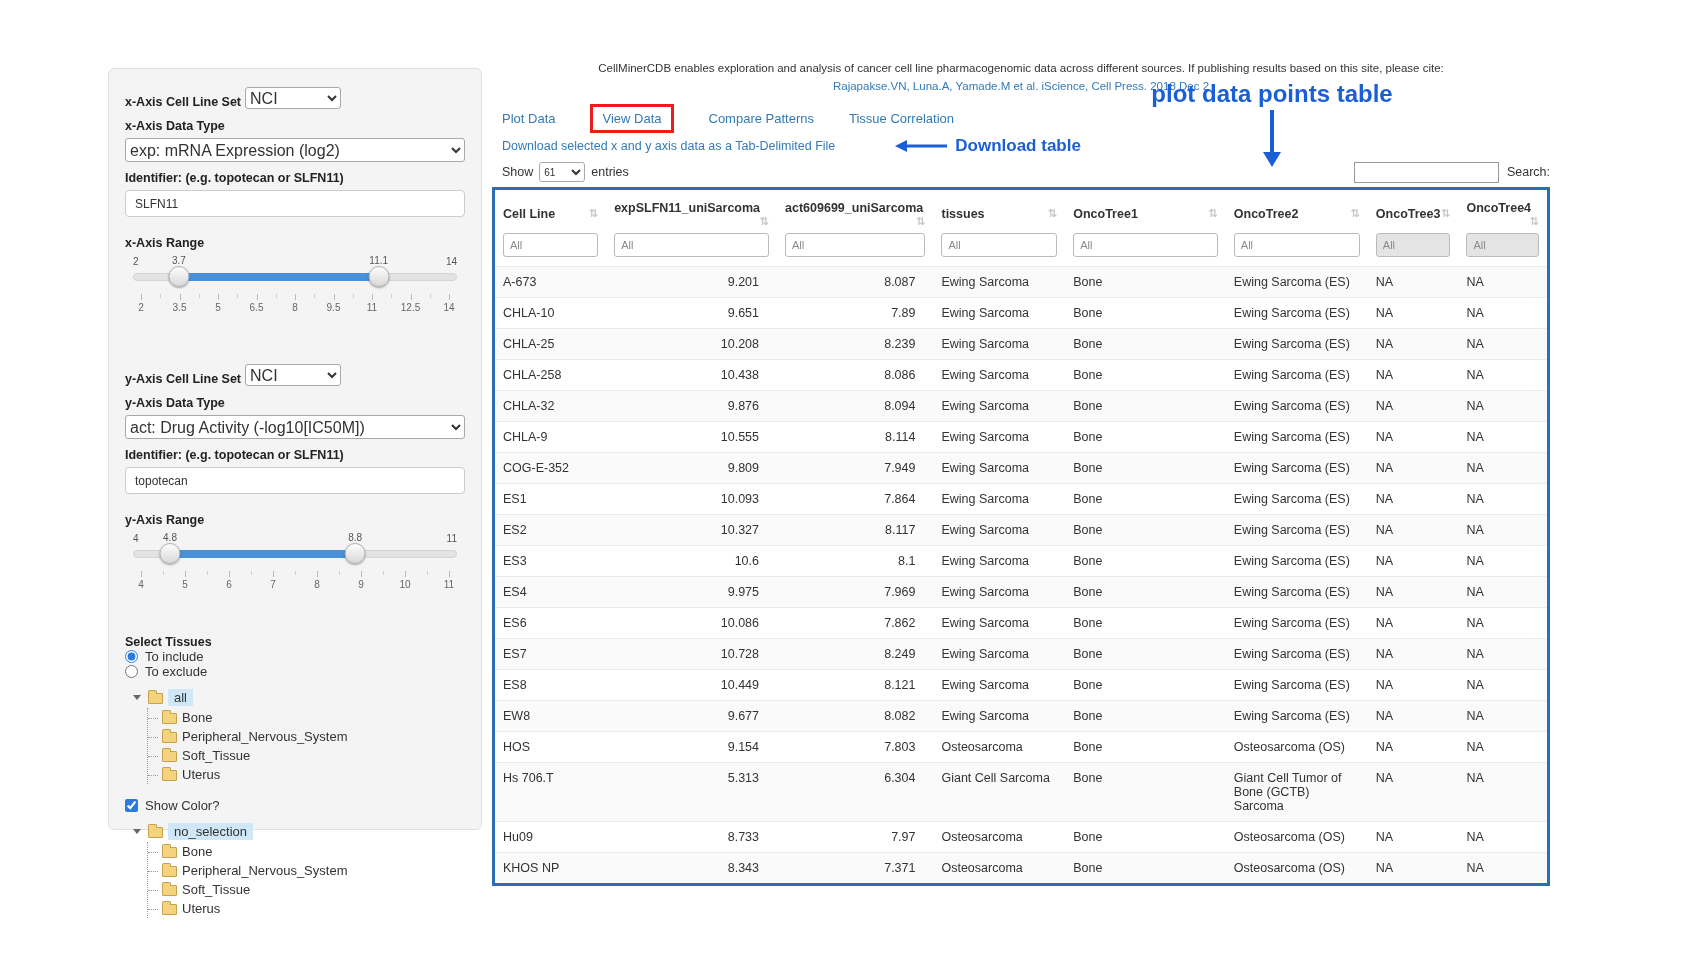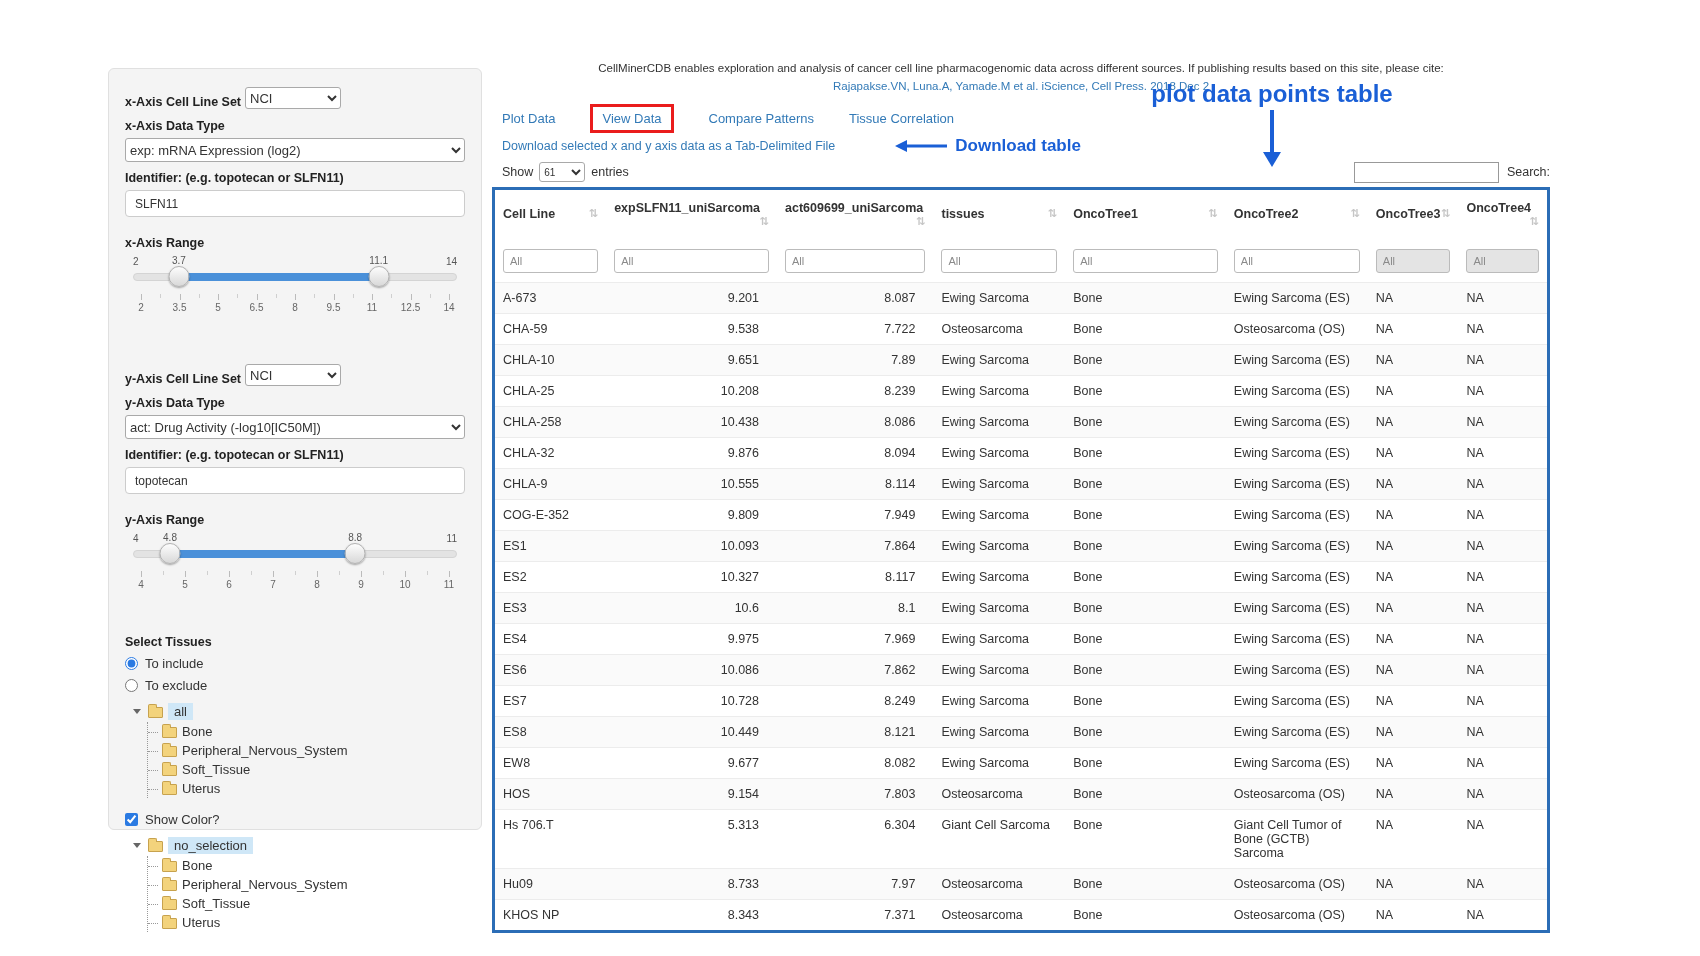--- a/index.html
+++ b/index.html
@@ -15,21 +15,21 @@
   .top-nav { position:absolute; left:100px; top:16px; display:flex; align-items:center; gap:30px;
              font-size:15px; color:#4a4a4a; }
   .nav-item { cursor:pointer; white-space:nowrap; }
   .nav-item.active { border:2px solid var(--active-tab-border); background:#ececec; padding:7px 11px; color:#333; }
 
   
   .sidebar { position:absolute; left:108px; top:68px; width:374px; height:762px;
              background:#f4f4f4; border:1px solid #e0e0e0; border-radius:6px; padding:18px 16px; font-size:13px; }
   .f-label { font-weight:bold; font-size:12.5px; color:#222; display:block; }
   .inline-row { display:flex; align-items:flex-end; gap:4px; margin-bottom:10px; }
-  select { font-size:13px; color:#333; background:#fff; border:1px solid #a9a9a9; border-radius:3px; height:22px; }
+  select { font-size:16px; color:#333; background:#fff; border:1px solid #a9a9a9; border-radius:3px; height:22px; }
   .small-select { width:96px; }
   .wide-select { width:100%; margin:5px 0 9px; height:24px; }
   .text-input { width:100%; height:27px; border:1px solid #ccc; border-radius:4px; background:#fff;
                 padding:0 9px; font-size:12px; color:#333; margin:5px 0 13px; }
   .range-label { margin-top:6px; }
 
   
   .slider-wrap { margin:6px 8px 0; }
   .slider { position:relative; height:36px; }
   .edge-label { position:absolute; top:0; font-size:10px; color:#555; }
@@ -44,21 +44,21 @@
   .handle-label { position:absolute; top:-12px; left:50%; transform:translateX(-50%);
                   font-size:10px; color:#555; white-space:nowrap; }
   .tick-row { position:relative; height:24px; margin:2px 8px 0; }
   .tickmark { position:absolute; top:0; width:1px; background:#bbb; }
   .tickmark.major { height:6px; }
   .tickmark.minor { height:4px; background:#cfcfcf; }
   .ticklabel { position:absolute; top:8px; transform:translateX(-50%); font-size:10px; color:#666; }
   .gap-lg { height:46px; }
 
   
-  .radio-row,.check-row { display:flex; align-items:center; gap:7px; margin:7px 0; font-size:13px; cursor:pointer; }
+  .radio-row,.check-row { display:flex; align-items:center; gap:7px; margin:0 0; font-size:13px; cursor:pointer; }
   input[type=radio],input[type=checkbox] { accent-color:#2a7ae2; width:13px; height:13px; }
   .tree { margin:8px 0 14px 8px; }
   .tree-root { display:flex; align-items:center; gap:5px; padding:2px 0; cursor:pointer; }
   .tree-caret { width:0; height:0; border-left:4px solid transparent; border-right:4px solid transparent;
                 border-top:5px solid #666; margin-right:2px; }
   .tree-root-label { background:#cfe7f7; padding:1px 6px; }
   .folder { position:relative; width:15px; height:11px; background:#f3d37c; border:1px solid #c7a24e;
             border-radius:1px; flex:0 0 auto; margin-top:2px; }
   .folder::before { content:''; position:absolute; top:-4px; left:-1px; width:7px; height:3px;
                     background:#f3d37c; border:1px solid #c7a24e; border-bottom:none; border-radius:2px 2px 0 0; }
@@ -78,21 +78,21 @@
   .annotation-download { display:flex; align-items:center; gap:8px; margin-left:60px;
                          color:var(--annotation-blue); font-weight:bold; font-size:17px; }
   .controls-row { display:flex; justify-content:space-between; align-items:center; margin:6px 0 4px 10px; font-size:12.5px; }
   .show-entries { display:flex; align-items:center; gap:6px; }
   .show-entries select { height:20px; font-size:10px; width:46px; }
   .search-box { display:flex; align-items:center; gap:8px;padding-left:24px; }
   .search-box input { width:145px; height:21px; border:1px solid #999; background:#fff; padding:0 6px; font-size:12px; }
 
   .table-wrap { border:3px solid var(--table-border-blue); margin-top:2px; background:#fff; }
   table { width:100%; border-collapse:collapse; font-size:12.5px; color:#333; table-layout:fixed; }
-  thead th { text-align:left; font-weight:bold; padding:11px 8px 20px; vertical-align:middle; }
+  thead th { text-align:left; font-weight:bold; padding:11px 8px 4px; vertical-align:middle; }
   .sort-icon { float:right; color:#c6c6c6; font-size:11px; cursor:pointer; }
   .filter-cell { padding:1px 8px 9px; }
   .col-filter { width:100%; height:24px; border:1px solid #bbb; border-radius:3px; padding:0 6px;
                 font-size:11px; background:#fff; }
   .col-filter.disabled { background:#e4e4e4; }
   .col-filter::placeholder { color:#8a8a8a; }
   tbody td { padding:8px; border-top:1px solid #ececec; vertical-align:top; overflow:hidden; }
   tbody tr:nth-child(odd) { background:#fafafa; }
   td.num { text-align:right; padding-right:18px; }
 
@@ -383,30 +383,20 @@
               <td>A-673</td>
               <td class="num">9.201</td>
               <td class="num">8.087</td>
               <td>Ewing Sarcoma</td>
               <td>Bone</td>
               <td>Ewing Sarcoma (ES)</td>
               <td>NA</td>
               <td>NA</td>
             </tr>
             <tr>
-              <td>CHA-59</td>
-              <td class="num">9.538</td>
-              <td class="num">7.722</td>
-              <td>Osteosarcoma</td>
-              <td>Bone</td>
-              <td>Osteosarcoma (OS)</td>
-              <td>NA</td>
-              <td>NA</td>
-            </tr>
-            <tr>
               <td>CHLA-10</td>
               <td class="num">9.651</td>
               <td class="num">7.89</td>
               <td>Ewing Sarcoma</td>
               <td>Bone</td>
               <td>Ewing Sarcoma (ES)</td>
               <td>NA</td>
               <td>NA</td>
             </tr>
             <tr>

